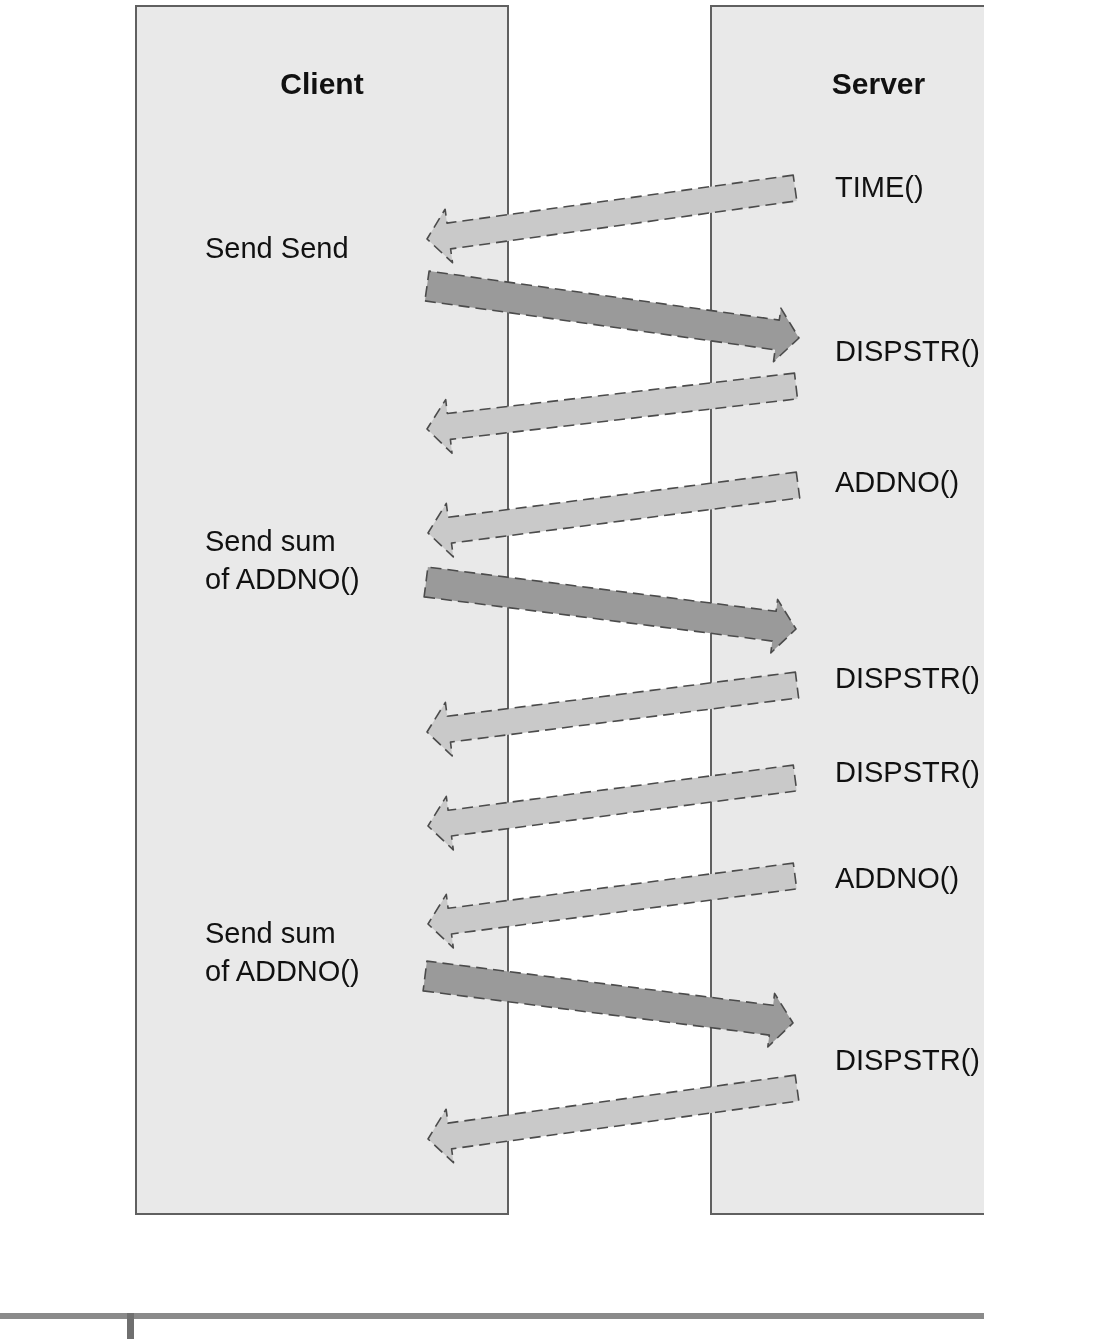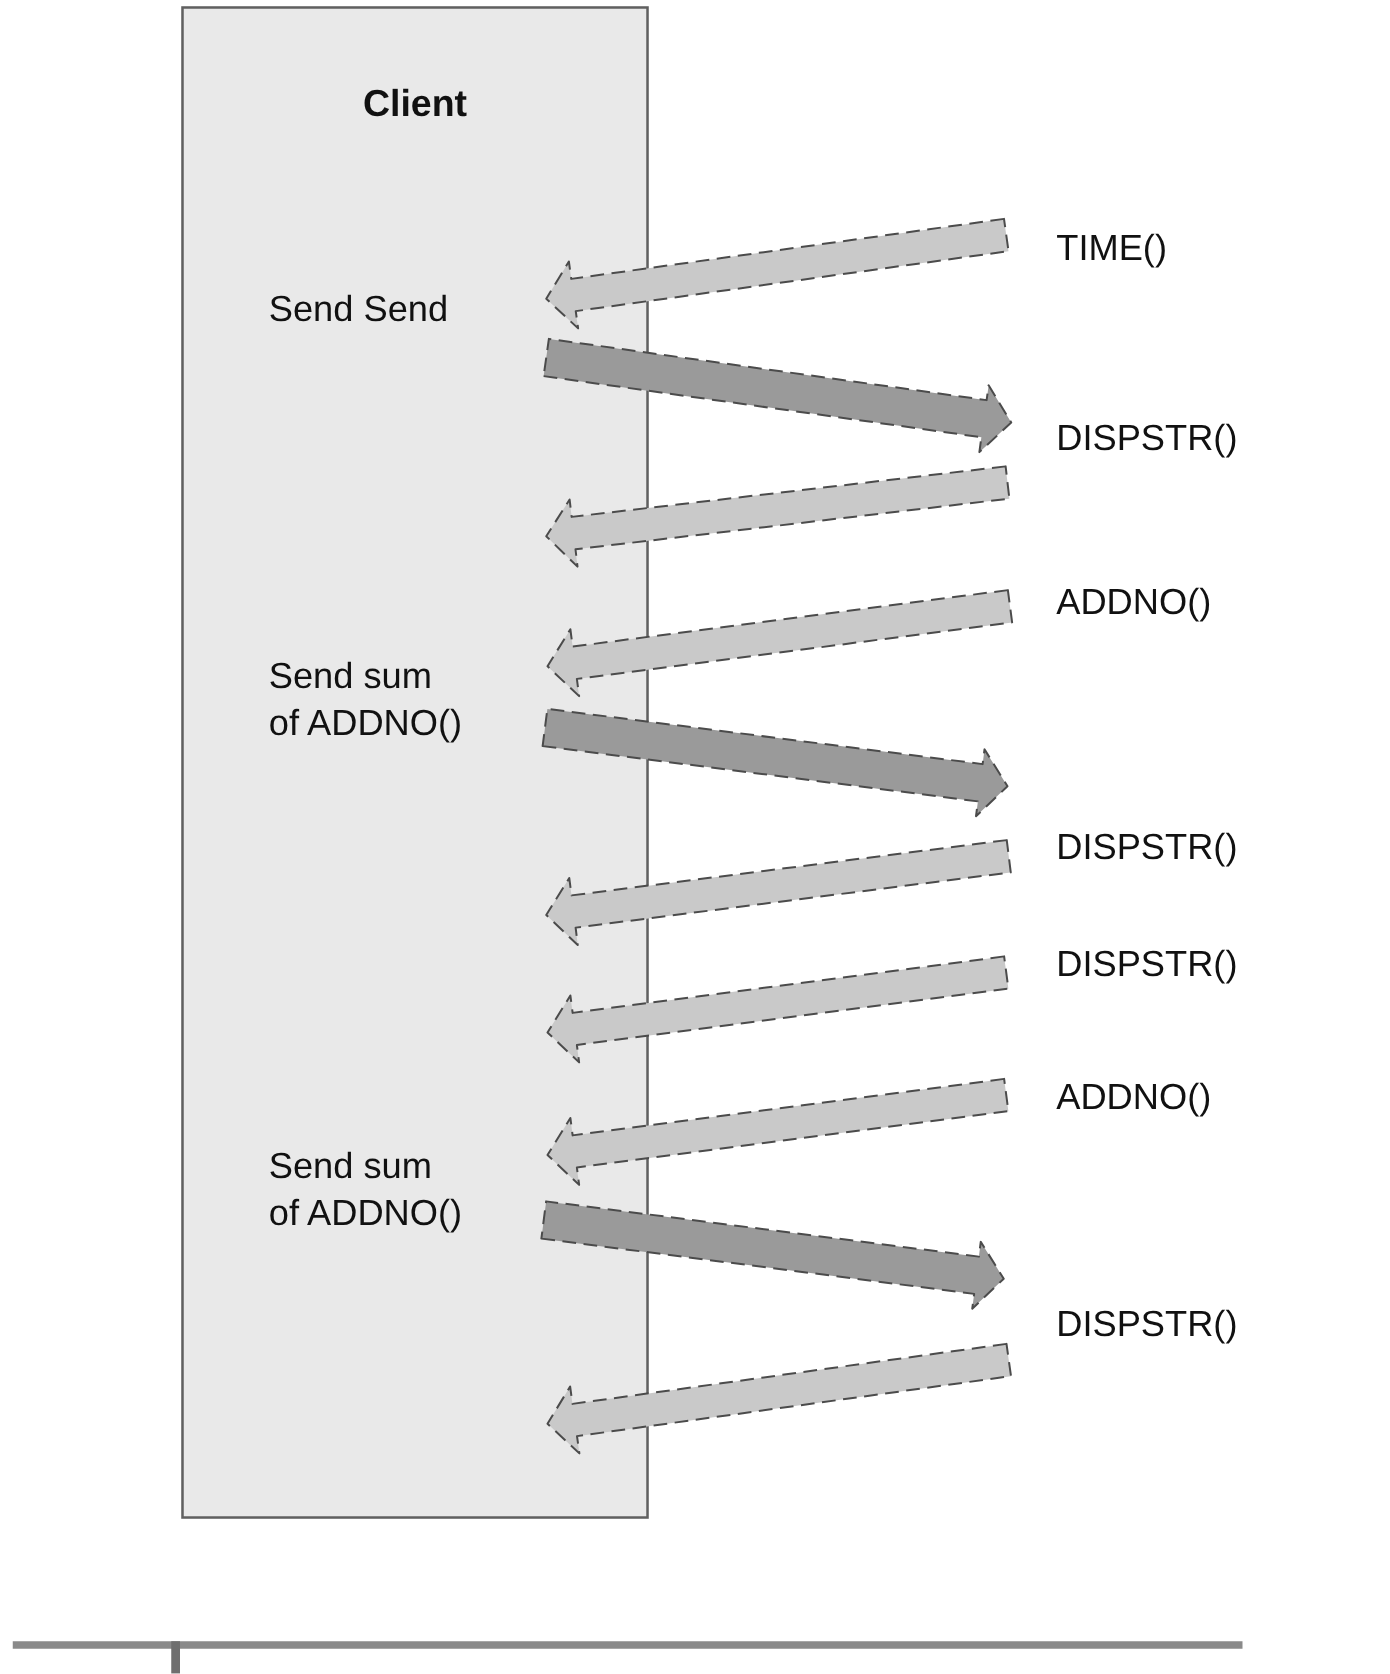--- a/index.html
+++ b/index.html
@@ -2,21 +2,20 @@
 <html><head>
 <meta charset="utf-8">
 <style>
   html,body{margin:0;padding:0;background:#ffffff;}
   #stage{
     position:relative;
     width:984px;height:1339px;
     background:#ffffff;
     font-family:"Liberation Sans","DejaVu Sans",sans-serif;
     overflow:hidden;
-    margin-left:10px;
   }
   .box{
     position:absolute;
     top:5px;height:1210px;
     background:#e9e9e9;
     border:2px solid #606060;
     box-sizing:border-box;
   }
   #client-box{left:135px;width:374px;}
   #server-box{left:710px;width:337px;}
@@ -50,41 +49,44 @@
 </style>
 </head>
 <body>
 
 <div id="stage">
 
   <div id="client-box" class="box">
     <div class="box-title">Client</div>
   </div>
 
+  <div id="server-box" class="box">
+    <div class="box-title">Server</div>
+  </div>
 
   <svg id="arrow-layer" width="1112" height="1339" viewBox="0 0 1112 1339">
       <polygon points="793.2,175.1 447.0,223.1 445.1,209.2 427.0,239.0 452.5,262.7 450.6,248.9 796.8,200.9" fill="#c9c9c9" stroke="#4b4b4b" stroke-width="1.6" stroke-dasharray="11 6" stroke-linejoin="round"></polygon>
       <polygon points="424.9,300.9 775.1,349.8 773.5,361.7 799.0,338.0 780.9,308.2 779.3,320.1 429.1,271.1" fill="#9a9a9a" stroke="#4b4b4b" stroke-width="1.6" stroke-dasharray="11 6" stroke-linejoin="round"></polygon>
       <polygon points="794.5,373.1 447.3,413.5 445.7,399.6 427.0,429.0 452.0,453.3 450.4,439.4 797.5,398.9" fill="#c9c9c9" stroke="#4b4b4b" stroke-width="1.6" stroke-dasharray="11 6" stroke-linejoin="round"></polygon>
       <polygon points="796.3,472.1 448.1,517.3 446.3,503.4 428.0,533.0 453.3,556.9 451.5,543.1 799.7,497.9" fill="#c9c9c9" stroke="#4b4b4b" stroke-width="1.6" stroke-dasharray="11 6" stroke-linejoin="round"></polygon>
       <polygon points="424.1,596.9 772.3,641.1 770.8,653.0 796.0,629.0 777.6,599.4 776.1,611.3 427.9,567.1" fill="#9a9a9a" stroke="#4b4b4b" stroke-width="1.6" stroke-dasharray="11 6" stroke-linejoin="round"></polygon>
       <polygon points="795.4,672.1 447.2,716.3 445.4,702.4 427.0,732.0 452.2,756.0 450.5,742.1 798.6,697.9" fill="#c9c9c9" stroke="#4b4b4b" stroke-width="1.6" stroke-dasharray="11 6" stroke-linejoin="round"></polygon>
       <polygon points="793.3,765.1 448.1,810.3 446.3,796.4 428.0,826.0 453.3,849.9 451.5,836.0 796.7,790.9" fill="#c9c9c9" stroke="#4b4b4b" stroke-width="1.6" stroke-dasharray="11 6" stroke-linejoin="round"></polygon>
       <polygon points="793.3,863.1 448.1,908.3 446.3,894.4 428.0,924.0 453.3,947.9 451.5,934.0 796.7,888.9" fill="#c9c9c9" stroke="#4b4b4b" stroke-width="1.6" stroke-dasharray="11 6" stroke-linejoin="round"></polygon>
       <polygon points="423.1,990.9 769.3,1035.1 767.8,1047.0 793.0,1023.0 774.6,993.4 773.1,1005.3 426.9,961.1" fill="#9a9a9a" stroke="#4b4b4b" stroke-width="1.6" stroke-dasharray="11 6" stroke-linejoin="round"></polygon>
       <polygon points="795.2,1075.1 448.0,1123.1 446.1,1109.2 428.0,1139.0 453.5,1162.7 451.6,1148.9 798.8,1100.9" fill="#c9c9c9" stroke="#4b4b4b" stroke-width="1.6" stroke-dasharray="11 6" stroke-linejoin="round"></polygon>
     </svg>
 
   <div id="labels-layer">
       <div class="diagram-label" style="left: 205px; top: 229px;">Send Send</div>
       <div class="diagram-label" style="left: 205px; top: 522px;">Send sum
 of ADDNO()</div>
       <div class="diagram-label" style="left: 205px; top: 914px;">Send sum
 of ADDNO()</div>
-      <div class="diagram-label" style="left: 835px; top: 180px; text-align: center;">TIME()</div>
+      <div class="diagram-label" style="left: 835px; top: 168px; text-align: center;">TIME()</div>
       <div class="diagram-label" style="left: 835px; top: 332px;">DISPSTR()</div>
       <div class="diagram-label" style="left: 835px; top: 463px;">ADDNO()</div>
       <div class="diagram-label" style="left: 835px; top: 659px;">DISPSTR()</div>
       <div class="diagram-label" style="left: 835px; top: 753px;">DISPSTR()</div>
       <div class="diagram-label" style="left: 835px; top: 859px;">ADDNO()</div>
       <div class="diagram-label" style="left: 835px; top: 1041px;">DISPSTR()</div>
     </div>
 
   <div id="bottom-rule"></div>
   <div id="bottom-tick"></div>

